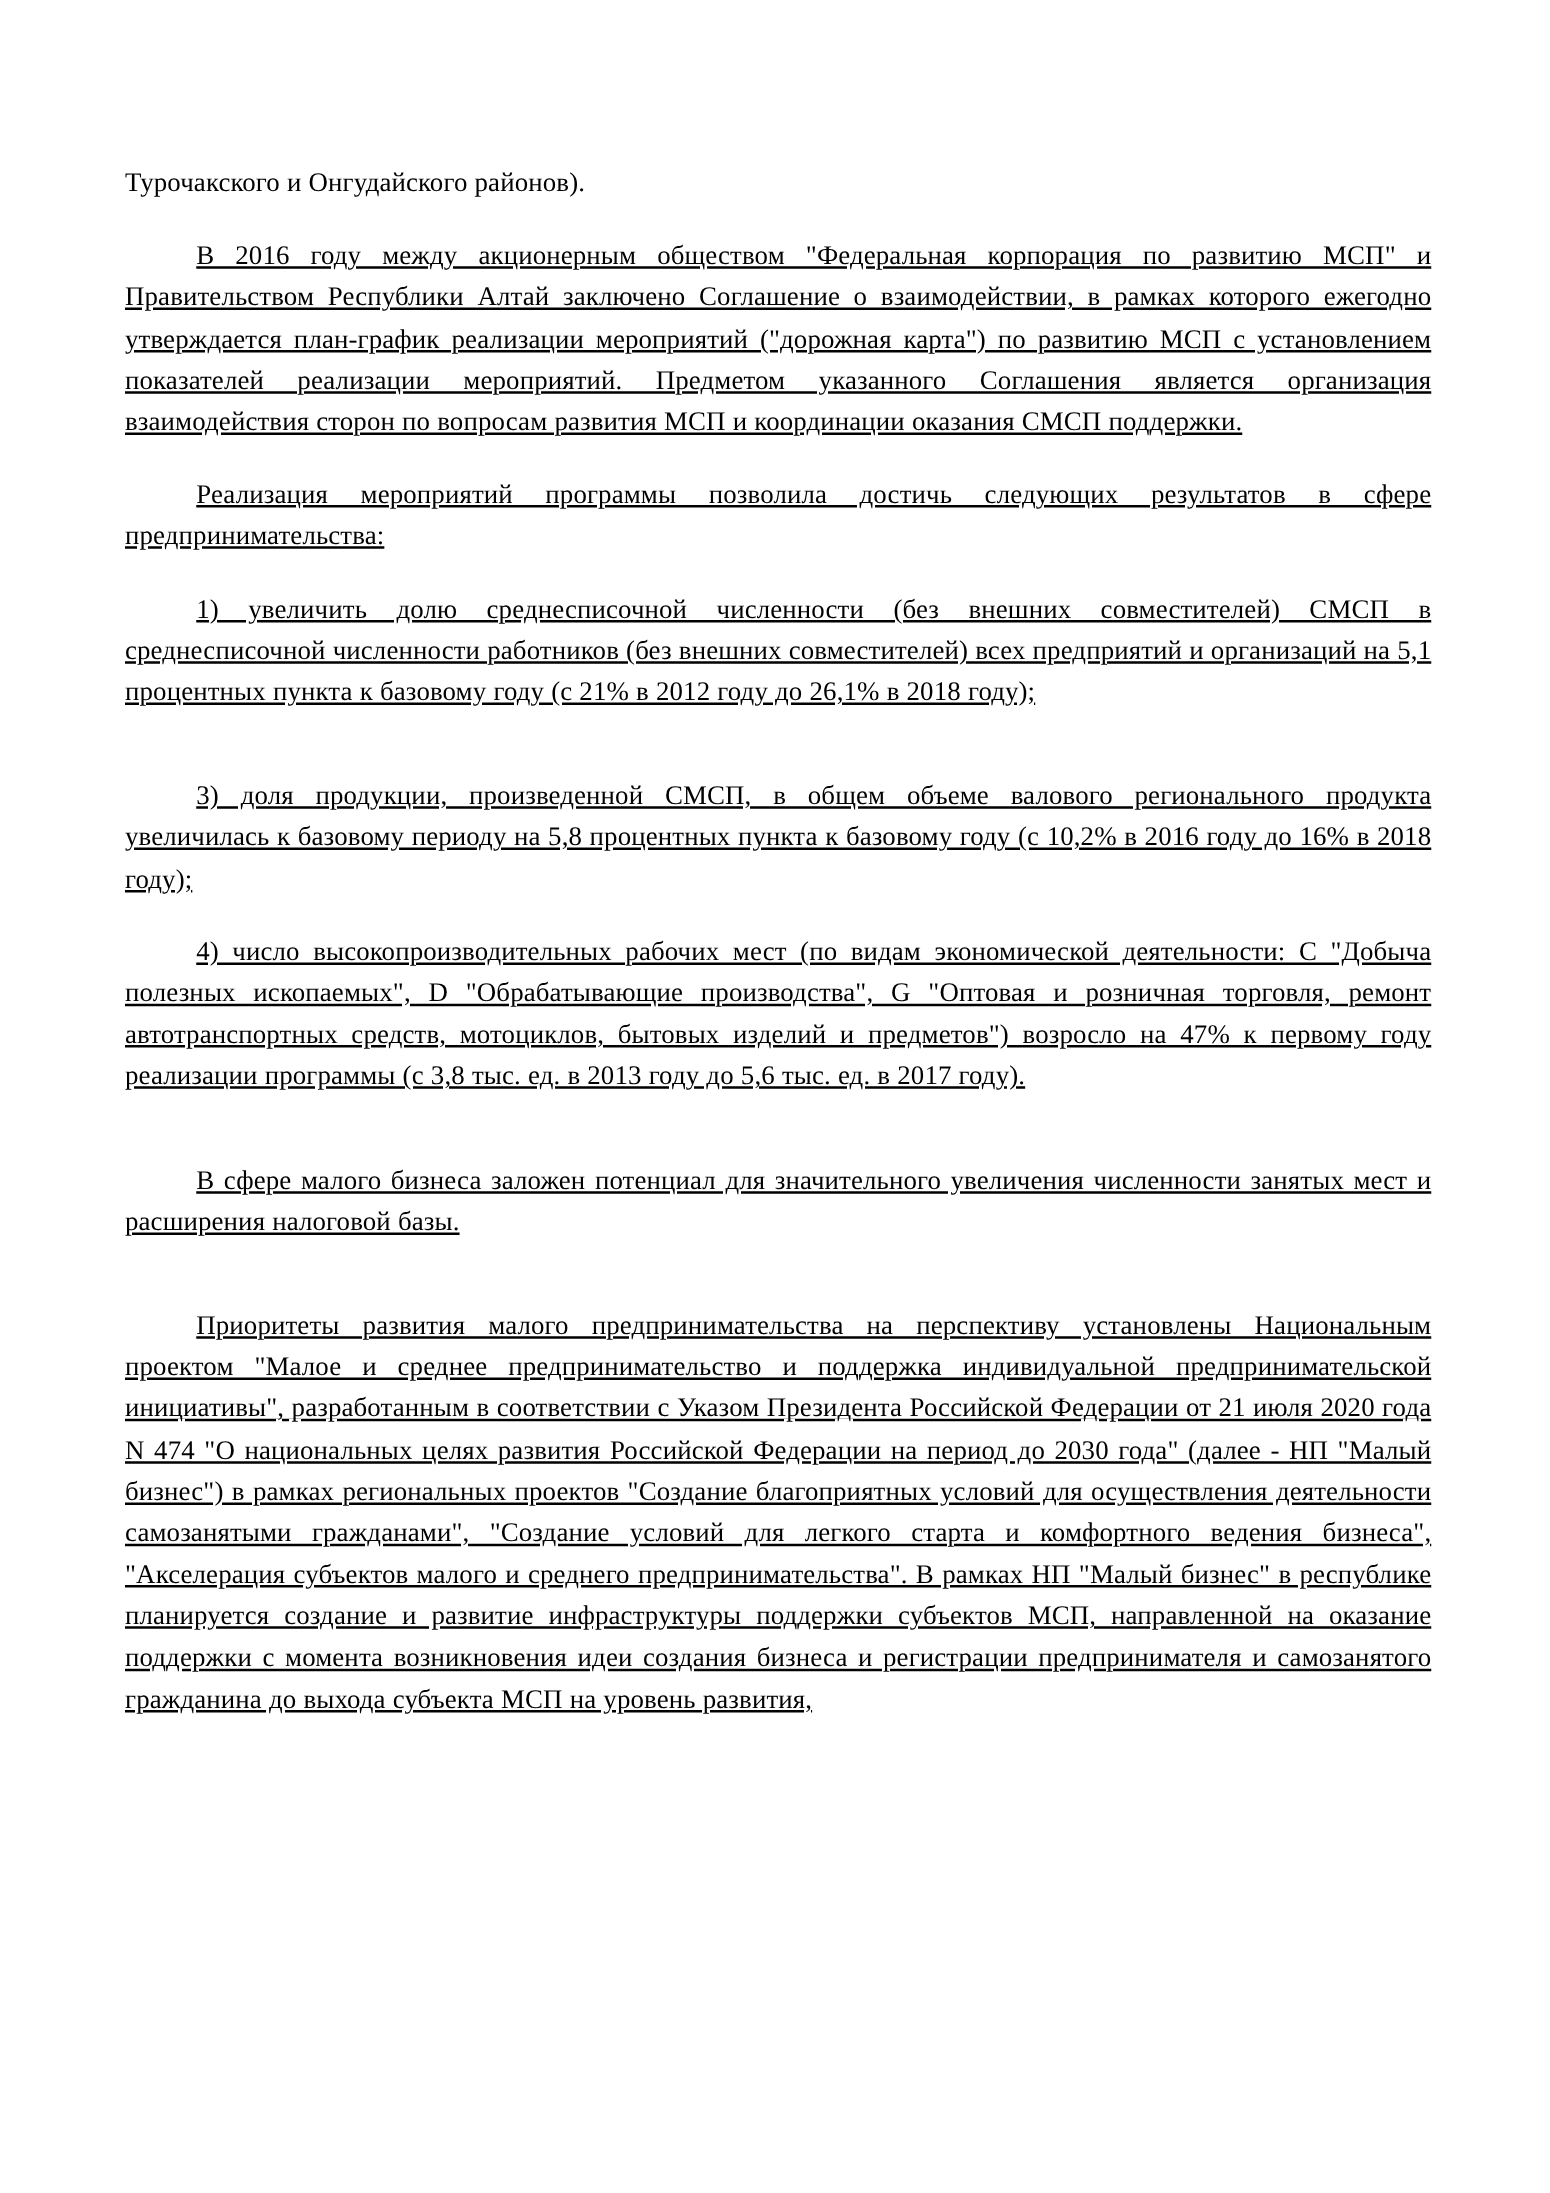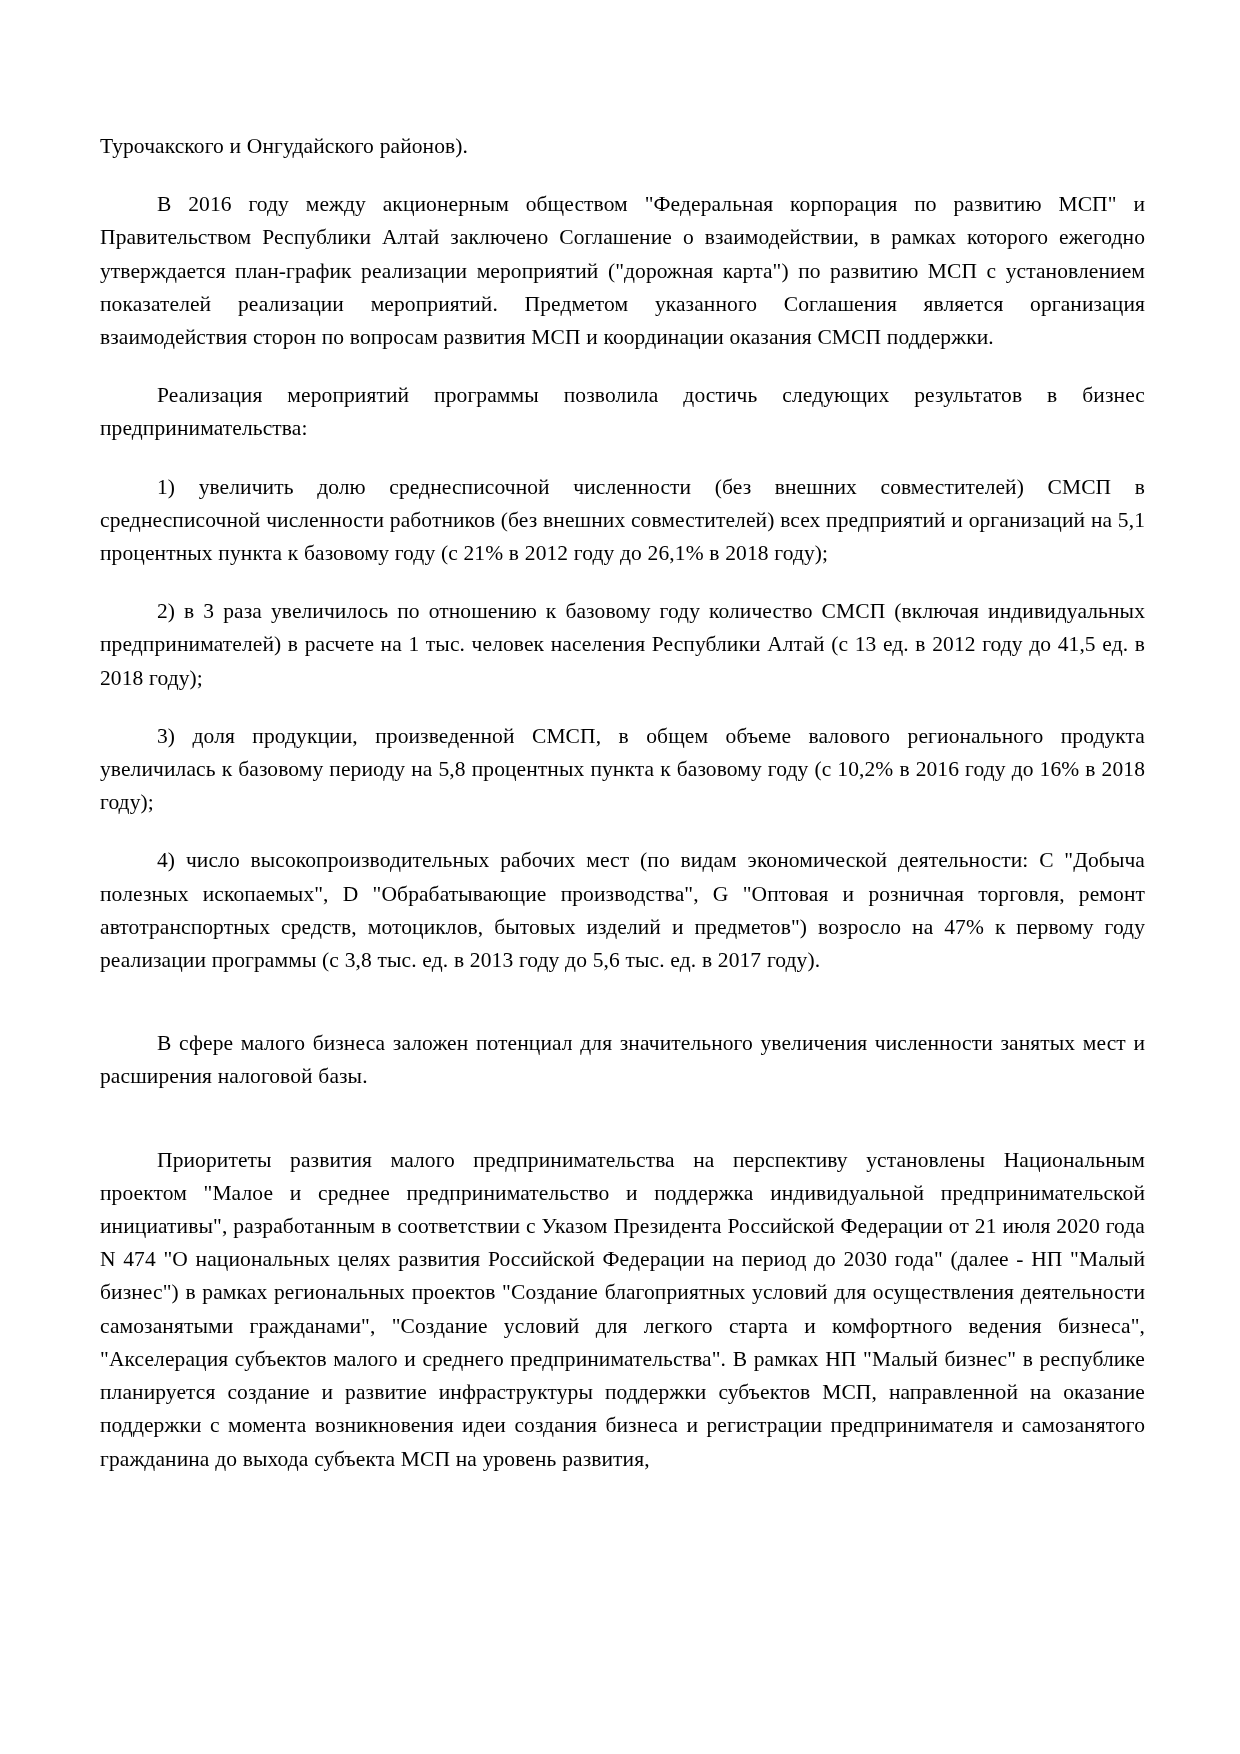--- a/index.html
+++ b/index.html
@@ -29,47 +29,47 @@
     margin: 0 0 0 0;
     font-size: 21.5px;
     line-height: 1.545;
     text-align: justify;
     text-justify: inter-word;
     letter-spacing: 0.1px;
     word-spacing: 0.2px;
   }
   p.para.indent {
     text-indent: 57px;
+    text-decoration: underline;
   }
   p.para.no-indent {
     text-indent: 0;
   }
   .gap {
     height: 25px;
   }
 </style>
 </head>
 <body>
 
 <div class="page">
   <div class="doc-body">
 
     <p class="para no-indent">Турочакского и Онгудайского районов).</p>
     <div class="gap"></div>
 
     <p class="para indent">В 2016 году между акционерным обществом "Федеральная корпорация по развитию МСП" и Правительством Республики Алтай заключено Соглашение о взаимодействии, в рамках которого ежегодно утверждается план-график реализации мероприятий ("дорожная карта") по развитию МСП с установлением показателей реализации мероприятий. Предметом указанного Соглашения является организация взаимодействия сторон по вопросам развития МСП и координации оказания СМСП поддержки.</p>
     <div class="gap"></div>
 
-    <p class="para indent">Реализация мероприятий программы позволила достичь следующих результатов в бизнес предпринимательства:</p>
+    <p class="para indent">Реализация мероприятий программы позволила достичь следующих результатов в сфере предпринимательства:</p>
     <div class="gap"></div>
 
     <p class="para indent">1) увеличить долю среднесписочной численности (без внешних совместителей) СМСП в среднесписочной численности работников (без внешних совместителей) всех предприятий и организаций на 5,1 процентных пункта к базовому году (с 21% в 2012 году до 26,1% в 2018 году);</p>
     <div class="gap"></div>
 
-    <p class="para indent">2) в 3 раза увеличилось по отношению к базовому году количество СМСП (включая индивидуальных предпринимателей) в расчете на 1 тыс. человек населения Республики Алтай (с 13 ед. в 2012 году до 41,5 ед. в 2018 году);</p>
     <div class="gap"></div>
 
     <p class="para indent">3) доля продукции, произведенной СМСП, в общем объеме валового регионального продукта увеличилась к базовому периоду на 5,8 процентных пункта к базовому году (с 10,2% в 2016 году до 16% в 2018 году);</p>
     <div class="gap"></div>
 
     <p class="para indent">4) число высокопроизводительных рабочих мест (по видам экономической деятельности: C "Добыча полезных ископаемых", D "Обрабатывающие производства", G "Оптовая и розничная торговля, ремонт автотранспортных средств, мотоциклов, бытовых изделий и предметов") возросло на 47% к первому году реализации программы (с 3,8 тыс. ед. в 2013 году до 5,6 тыс. ед. в 2017 году).</p>
     <div class="gap"></div>
 
     <div class="gap"></div>
 

